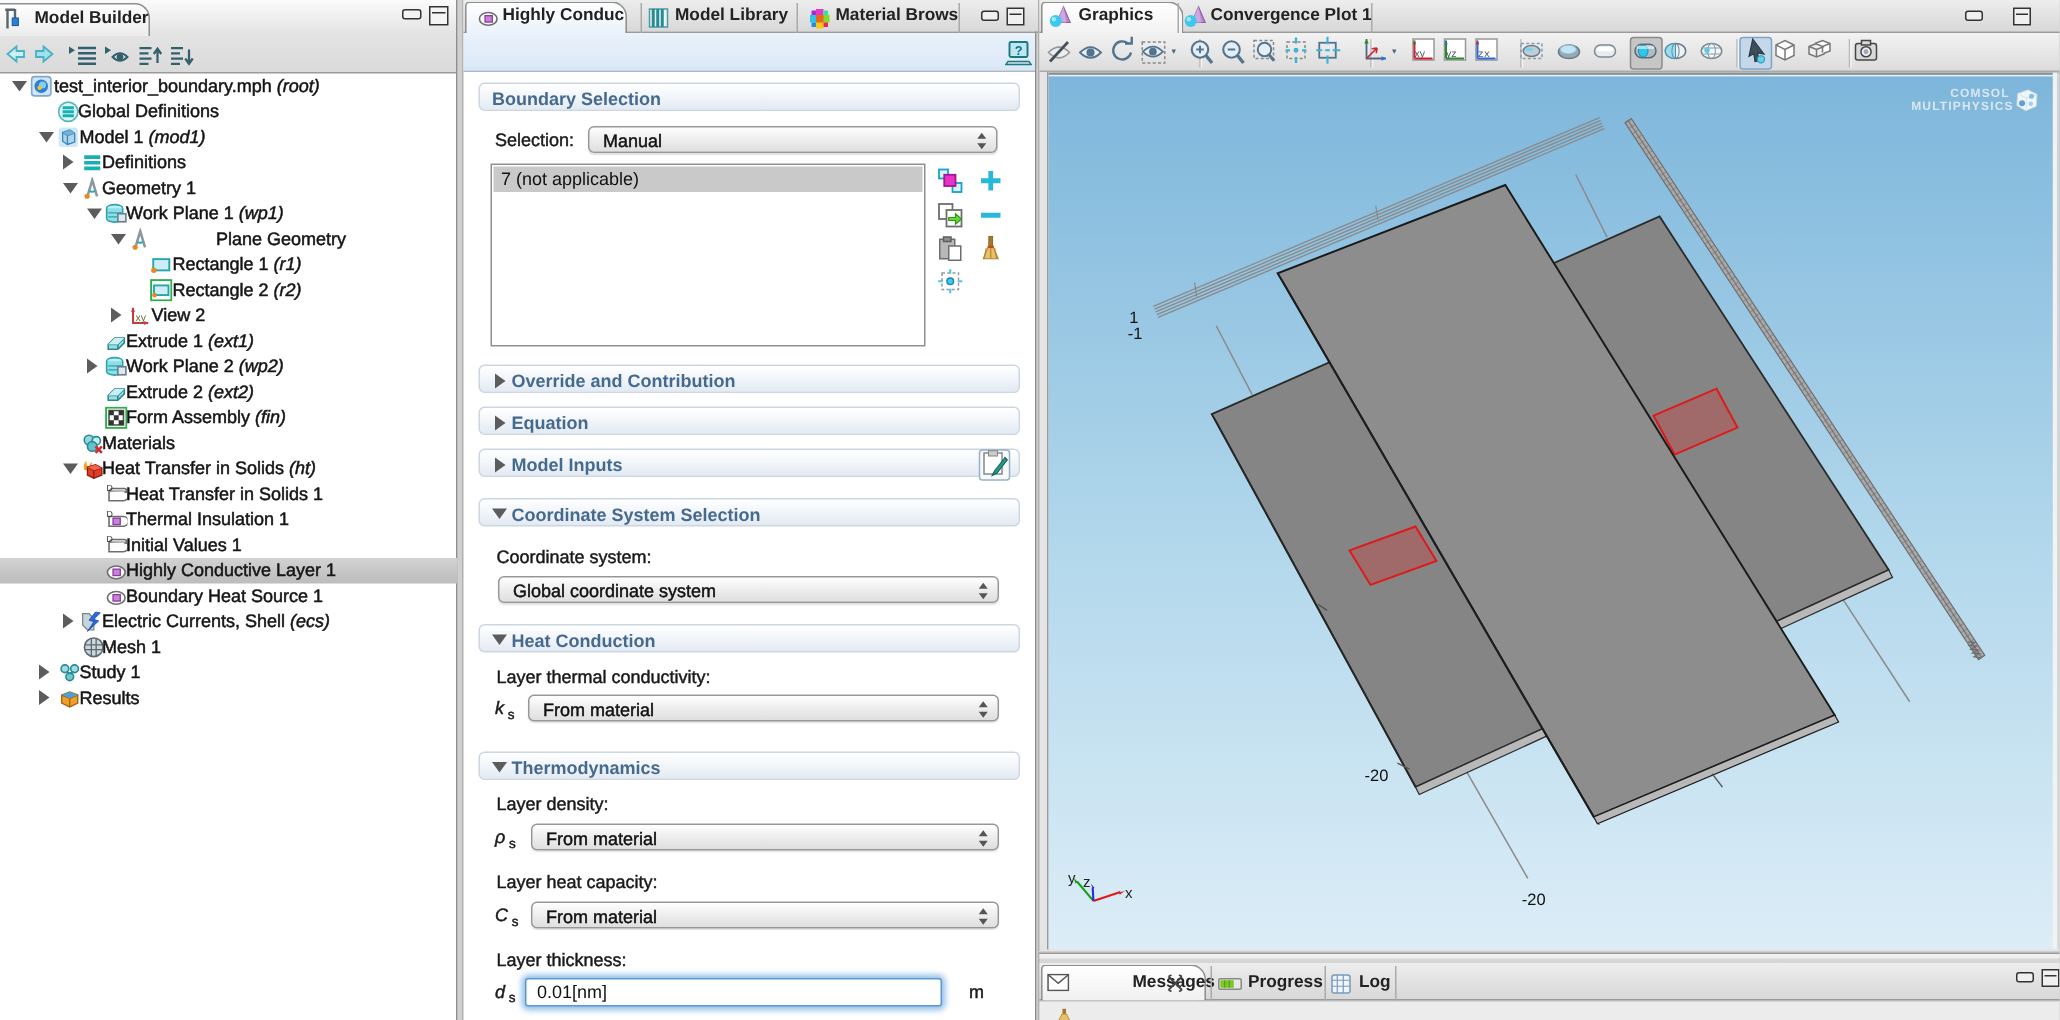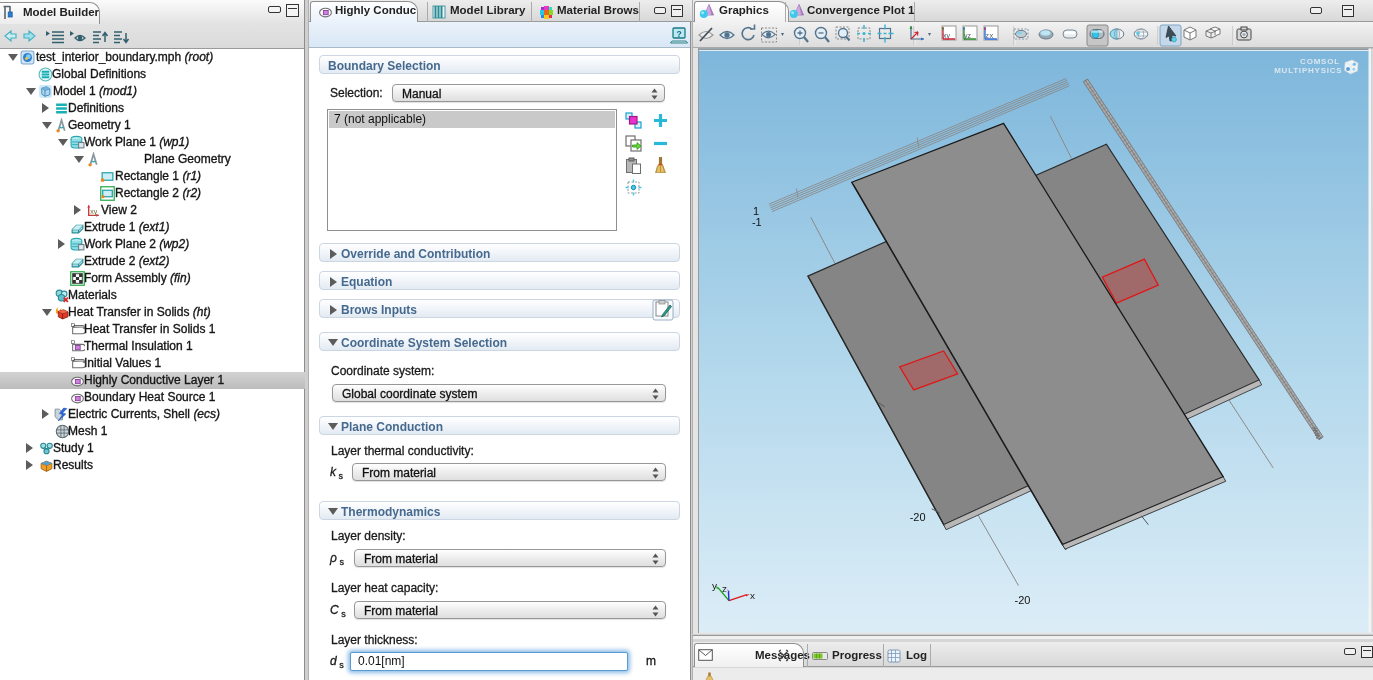--- a/index.html
+++ b/index.html
@@ -358,21 +358,21 @@
     <div class="sechead" style="top:243px;">
       <span class="arr arrc" style="left:10px;top:5px;"></span>
       <div class="t">Override and Contribution</div>
     </div>
     <div class="sechead" style="top:271px;">
       <span class="arr arrc" style="left:10px;top:5px;"></span>
       <div class="t">Equation</div>
     </div>
     <div class="sechead" style="top:299px;">
       <span class="arr arrc" style="left:10px;top:5px;"></span>
-      <div class="t">Brows Inputs</div>
+      <div class="t">Model Inputs</div>
     </div>
     <svg class="abs" style="left:343px;top:299px" width="22" height="22" viewBox="0 0 22 22">
       <rect x="1" y="1" width="20" height="20" rx="2" fill="#f8fbfd" stroke="#9ab0c4"></rect>
       <rect x="4" y="3" width="12" height="14" fill="#fff" stroke="#888"></rect>
       <rect x="7" y="1.5" width="6" height="3.5" fill="#ccc" stroke="#888" stroke-width="0.7"></rect>
       <path d="M18 6 L11 15 L9.5 18 L12.5 16.5 L19.5 7.5 Z" fill="#2a9a8a" stroke="#14655a" stroke-width="0.8"></path>
     </svg>
     <div class="sechead" style="top:332px;">
       <span class="arr arre" style="left:8px;top:6px;"></span>
       <div class="t">Coordinate System Selection</div>
@@ -380,21 +380,21 @@
     <div class="lab" style="left:22px;top:364px;">Coordinate system:</div>
     <div class="drop" style="left:23px;top:384px;width:334px;">
       <div class="dt">Global coordinate system</div>
       <svg class="updn" width="7" height="12">
         <path d="M3.5 0.5 L6.5 4.5 L0.5 4.5 Z" fill="#555"></path>
         <path d="M3.5 11.5 L6.5 7.5 L0.5 7.5 Z" fill="#555"></path>
       </svg>
     </div>
     <div class="sechead" style="top:416px;">
       <span class="arr arre" style="left:8px;top:6px;"></span>
-      <div class="t">Plane Conduction</div>
+      <div class="t">Heat Conduction</div>
     </div>
     <div class="lab" style="left:22px;top:444px;">Layer thermal conductivity:</div>
     <div class="lab" style="left:21px;top:465px;"><i>k</i><span style="font-size:9px;vertical-align:-3px;"> s</span></div>
     <div class="drop" style="left:43px;top:463px;width:314px;">
       <div class="dt">From material</div>
       <svg class="updn" width="7" height="12">
         <path d="M3.5 0.5 L6.5 4.5 L0.5 4.5 Z" fill="#555"></path>
         <path d="M3.5 11.5 L6.5 7.5 L0.5 7.5 Z" fill="#555"></path>
       </svg>
     </div>

